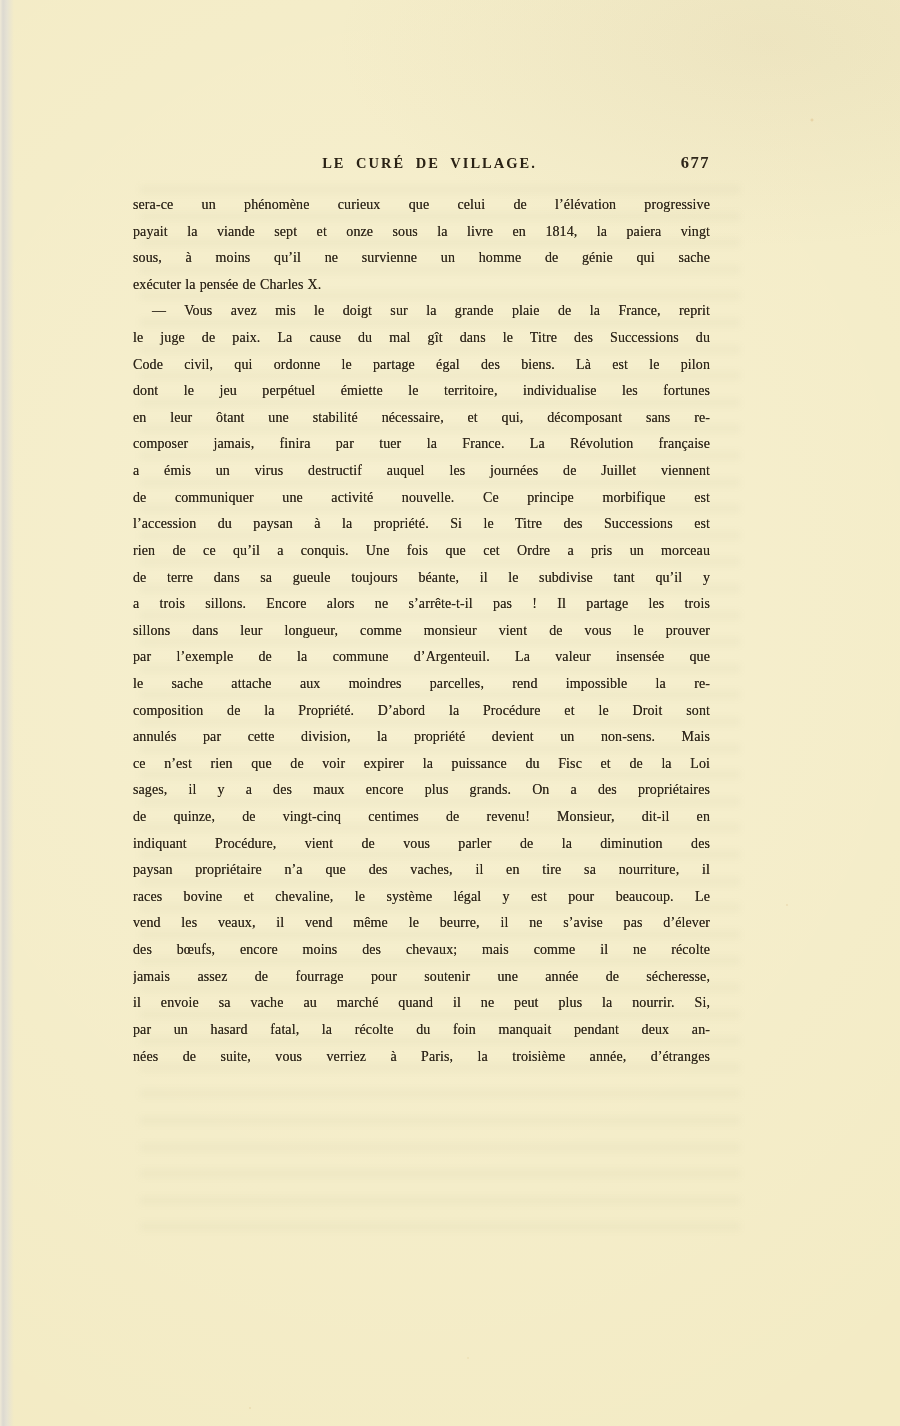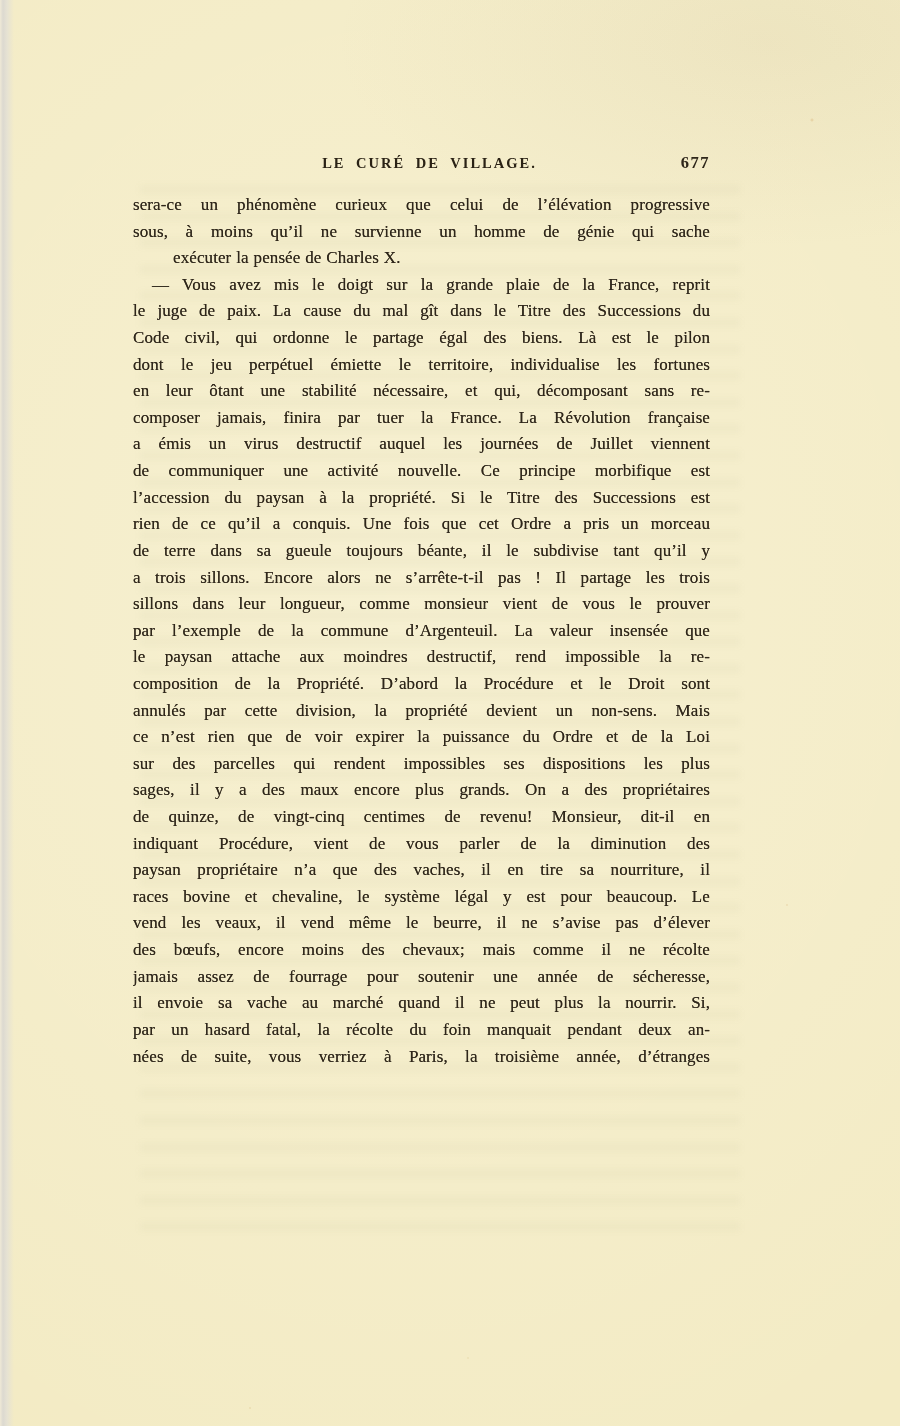--- a/index.html
+++ b/index.html
@@ -56,74 +56,74 @@
   .folio {
     position: absolute; right: 0; top: -2px;
     font-weight: bold;
     font-size: 16.5px;
     letter-spacing: 1.5px;
     margin-left: 6px;
   }
 
   .text-block {
     position: absolute; left: 133px; top: 192px; width: 577px;
-    font-size: 17px;
+    font-size: 14px;
     z-index: 2;
   }
   .line {
     height: 26.62px;
     line-height: 26.62px;
     text-align: justify;
     text-align-last: justify;
     overflow: hidden;
     letter-spacing: 0.1px;
     word-spacing: 0.5px;
     text-shadow: 0 0 0.45px rgba(46,38,26,0.75);
   }
-  .line.last { text-align-last: left; margin-left: 40px; }
+  .line.last { text-align-last: left; }
   .line.indent { text-indent: 19px; }
 </style>
 </head>
 <body>
 
 <div class="page">
 
   <header class="running-head">
     <span class="running-title">LE CURÉ DE VILLAGE.</span>
     <span class="folio">677</span>
   </header>
 
   <main class="text-block">
 
     <div class="paragraph">
       <div class="line">sera-ce un phénomène curieux que celui de l’élévation progressive</div>
+      <div class="line">payait la viande sept et onze sous la livre en 1814, la paiera vingt</div>
       <div class="line">sous, à moins qu’il ne survienne un homme de génie qui sache</div>
       <div class="line last">exécuter la pensée de Charles X.</div>
     </div>
 
     <div class="paragraph">
       <div class="line indent">— Vous avez mis le doigt sur la grande plaie de la France, reprit</div>
       <div class="line">le juge de paix. La cause du mal gît dans le Titre des Successions du</div>
       <div class="line">Code civil, qui ordonne le partage égal des biens. Là est le pilon</div>
       <div class="line">dont le jeu perpétuel émiette le territoire, individualise les fortunes</div>
       <div class="line">en leur ôtant une stabilité nécessaire, et qui, décomposant sans re-</div>
       <div class="line">composer jamais, finira par tuer la France. La Révolution française</div>
       <div class="line">a émis un virus destructif auquel les journées de Juillet viennent</div>
       <div class="line">de communiquer une activité nouvelle. Ce principe morbifique est</div>
       <div class="line">l’accession du paysan à la propriété. Si le Titre des Successions est</div>
       <div class="line">rien de ce qu’il a conquis. Une fois que cet Ordre a pris un morceau</div>
       <div class="line">de terre dans sa gueule toujours béante, il le subdivise tant qu’il y</div>
       <div class="line">a trois sillons. Encore alors ne s’arrête-t-il pas ! Il partage les trois</div>
       <div class="line">sillons dans leur longueur, comme monsieur vient de vous le prouver</div>
       <div class="line">par l’exemple de la commune d’Argenteuil. La valeur insensée que</div>
-      <div class="line">le paysan attache aux moindres destructif, rend impossible la re-</div>
+      <div class="line">le sache attache aux moindres parcelles, rend impossible la re-</div>
       <div class="line">composition de la Propriété. D’abord la Procédure et le Droit sont</div>
       <div class="line">annulés par cette division, la propriété devient un non-sens. Mais</div>
-      <div class="line">ce n’est rien que de voir expirer la puissance du Ordre et de la Loi</div>
-      <div class="line">sur des parcelles qui rendent impossibles ses dispositions les plus</div>
+      <div class="line">ce n’est rien que de voir expirer la puissance du Fisc et de la Loi</div>
       <div class="line">sages, il y a des maux encore plus grands. On a des propriétaires</div>
       <div class="line">de quinze, de vingt-cinq centimes de revenu! Monsieur, dit-il en</div>
       <div class="line">indiquant Procédure, vient de vous parler de la diminution des</div>
       <div class="line">paysan propriétaire n’a que des vaches, il en tire sa nourriture, il</div>
       <div class="line">races bovine et chevaline, le système légal y est pour beaucoup. Le</div>
       <div class="line">vend les veaux, il vend même le beurre, il ne s’avise pas d’élever</div>
       <div class="line">des bœufs, encore moins des chevaux; mais comme il ne récolte</div>
       <div class="line">jamais assez de fourrage pour soutenir une année de sécheresse,</div>
       <div class="line">il envoie sa vache au marché quand il ne peut plus la nourrir. Si,</div>
       <div class="line">par un hasard fatal, la récolte du foin manquait pendant deux an-</div>

